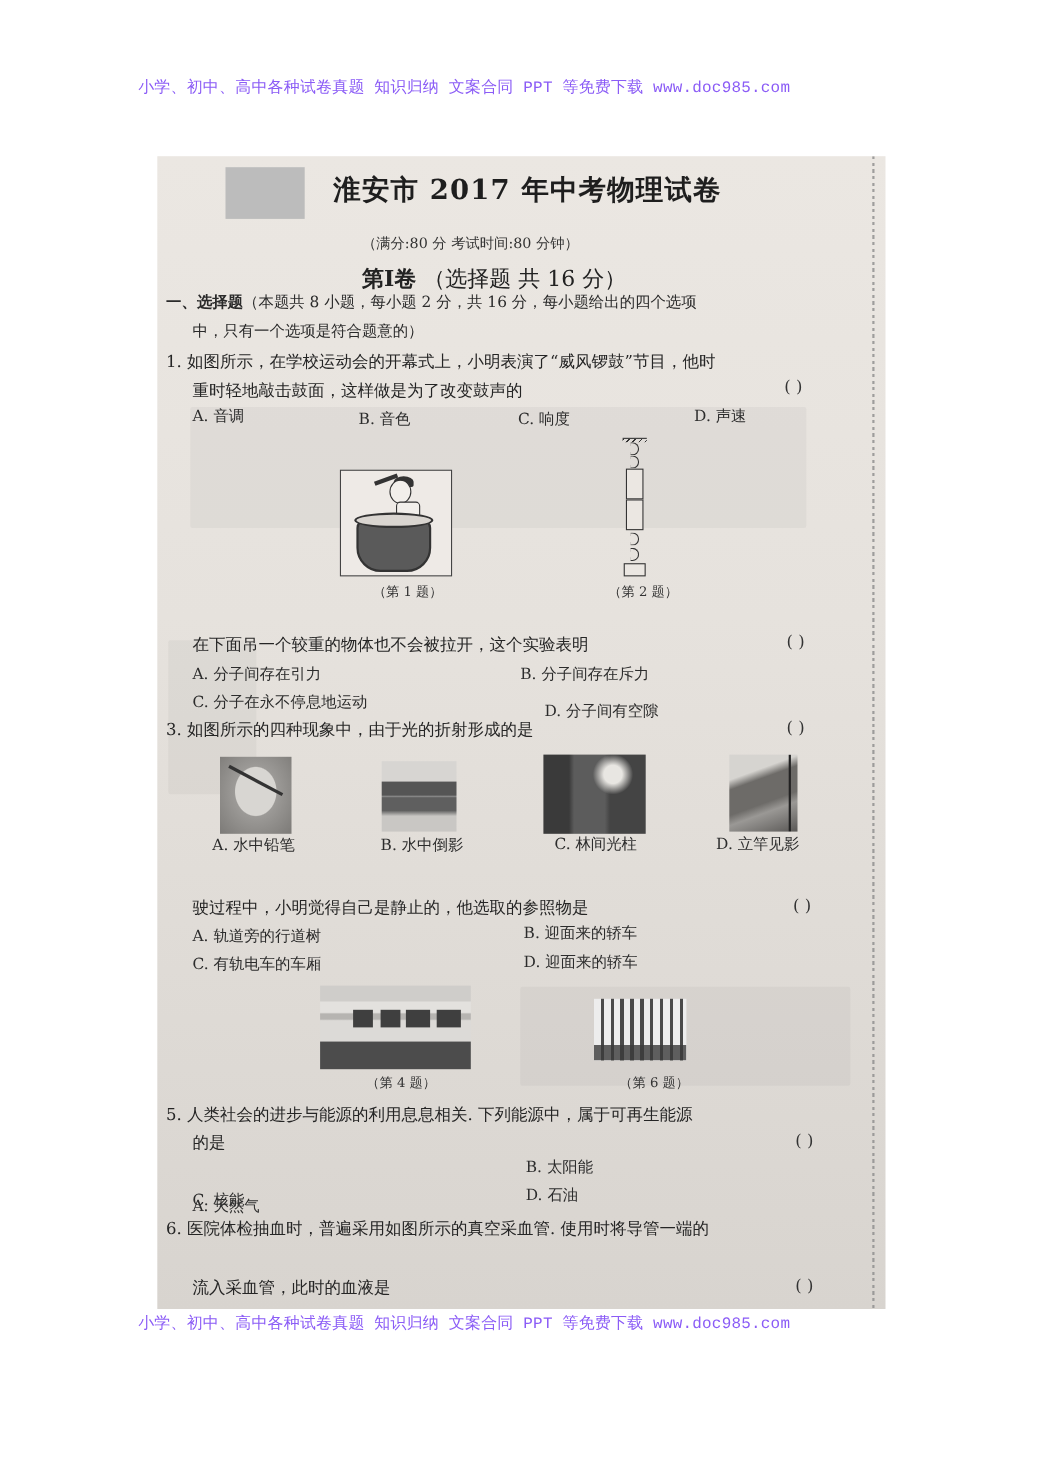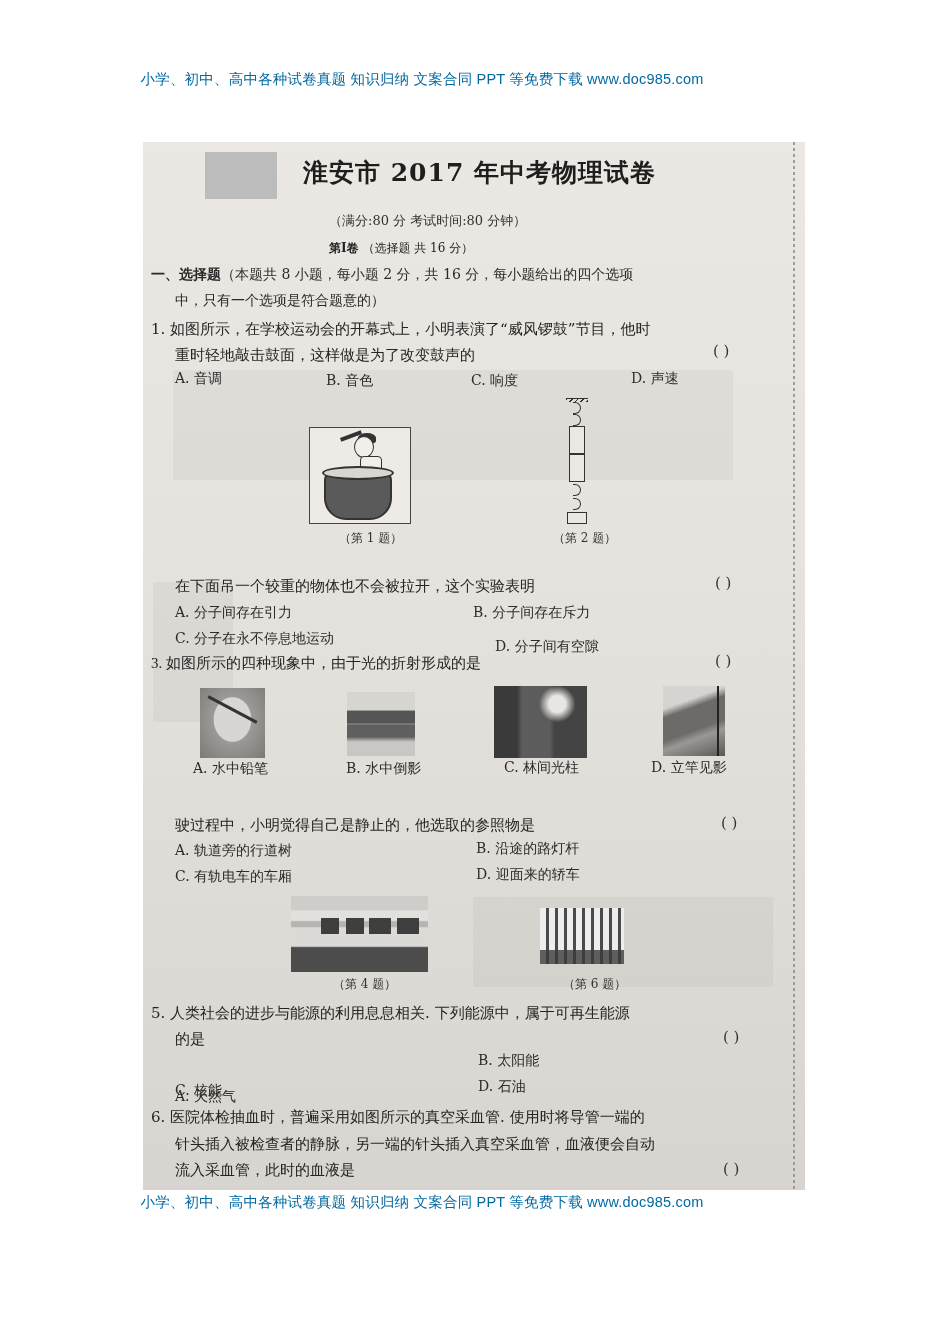--- a/index.html
+++ b/index.html
@@ -1,22 +1,22 @@
 <!DOCTYPE html>
 <html><head>
 <meta charset="utf-8">
 <style>
   * { box-sizing: border-box; margin: 0; padding: 0; }
   html, body { width: 950px; height: 1344px; background: #ffffff; overflow: hidden; }
   body { position: relative; font-family: "DejaVu Serif", "Liberation Serif", serif; color: #222; }
 
   .watermark {
     position: absolute; left: 0; width: 844px; text-align: center;
-    font-family: Liberation Sans, sans-serif;
-    font-size: 14.5px; color: #0369a1; letter-spacing: 0.2px;
+    font-family: Liberation Mono, monospace;
+    font-size: 14.5px; color: #8b5cf6; letter-spacing: 0.2px;
   }
   .watermark.top { top: 70px; }
   .watermark.bottom { top: 1193px; }
 
   .photo {
     position: absolute; left: 143px; top: 142px; width: 662px; height: 1048px;
     background: linear-gradient(180deg, #ebe7e2 0%, #e6e2dd 40%, #dedad5 75%, #d8d4cf 100%);
     overflow: hidden;
   }
   .bleed {
@@ -28,21 +28,21 @@
     opacity: 0.8;
   }
   .mask-box {
     position: absolute; left: 62px; top: 10px; width: 72px; height: 47px; background: #bcbcbc;
   }
   .title {
     position: absolute; left: 160px; top: 14px; font-size: 25px; font-weight: bold;
     color: #1e1e1e; letter-spacing: 1px;
   }
   .subtitle { position: absolute; left: 186px; top: 70px; font-size: 13px; color: #333; }
-  .volume  { position: absolute; left: 186px; top: 98px; font-size: 12px; color: #222; }
+  .volume  { position: absolute; left: 186px; top: 98px; font-size: 20px; color: #222; }
   .volume b { font-weight: bold; }
 
   .line { position: absolute; font-size: 15px; color: #252525; white-space: nowrap; }
   .line.sm { font-size: 14px; color: #2a2a2a; }
   .paren { position: absolute; font-size: 15px; color: #333; }
   .opt { position: absolute; font-size: 14px; color: #2c2c2c; white-space: nowrap; }
   .section-head b { font-weight: bold; }
 
   .fig-caption { position: absolute; font-size: 12px; color: #333; }
 
@@ -160,39 +160,39 @@
   </div>
   <div class="fig-caption" style="left:410px;top:388px;">（第 2 题）</div>
 
   <div class="line" style="left:32px;top:435px;">在下面吊一个较重的物体也不会被拉开，这个实验表明</div>
   <div class="paren" style="left:572px;top:432px;">(        )</div>
   <div class="opt" style="left:32px;top:462px;">A. 分子间存在引力</div>
   <div class="opt" style="left:330px;top:462px;">B. 分子间存在斥力</div>
   <div class="opt" style="left:32px;top:488px;">C. 分子在永不停息地运动</div>
   <div class="opt" style="left:330px;top:496px;margin-left:22px;">D. 分子间有空隙</div>
 
-  <div class="line" style="left:8px;top:512px;font-family:Liberation Serif, serif;">
+  <div class="line" style="left:8px;top:512px;">
     <span>3.</span>
     <span>如图所示的四种现象中，由于光的折射形成的是</span>
   </div>
   <div class="paren" style="left:572px;top:510px;">(        )</div>
 
   <div class="photo-thumb thumb-a"></div>
   <div class="photo-thumb thumb-b"></div>
   <div class="photo-thumb thumb-c"></div>
   <div class="photo-thumb thumb-d"></div>
   <div class="opt" style="left:50px;top:618px;">A. 水中铅笔</div>
   <div class="opt" style="left:203px;top:618px;">B. 水中倒影</div>
   <div class="opt" style="left:361px;top:617px;">C. 林间光柱</div>
   <div class="opt" style="left:508px;top:617px;">D. 立竿见影</div>
 
   <div class="line" style="left:32px;top:674px;">驶过程中，小明觉得自己是静止的，他选取的参照物是</div>
   <div class="paren" style="left:578px;top:672px;">(        )</div>
   <div class="opt" style="left:32px;top:700px;">A. 轨道旁的行道树</div>
-  <div class="opt" style="left:333px;top:698px;">B. 沿途的路灯杆</div>
+  <div class="opt" style="left:333px;top:698px;">B. 迎面来的轿车</div>
   <div class="opt" style="left:32px;top:726px;">C. 有轨电车的车厢</div>
   <div class="opt" style="left:333px;top:724px;">D. 迎面来的轿车</div>
 
   <div class="photo-thumb thumb-tram">
     <div class="tram-win" style="left:30px;width:18px;"></div>
     <div class="tram-win" style="left:55px;width:18px;"></div>
     <div class="tram-win" style="left:78px;width:22px;"></div>
     <div class="tram-win" style="left:106px;width:22px;"></div>
   </div>
   <div class="fig-caption" style="left:190px;top:834px;">（第 4 题）</div>
@@ -207,18 +207,17 @@
   <div class="paren" style="left:580px;top:886px;">(        )</div>
   <div class="opt" style="left:32px;top:946px;">A. 天然气</div>
   <div class="opt" style="left:335px;top:910px;">B. 太阳能</div>
   <div class="opt" style="left:32px;top:940px;">C. 核能</div>
   <div class="opt" style="left:335px;top:936px;">D. 石油</div>
 
   <div class="line" style="left:8px;top:966px;">
     <span>6.</span>
     <span>医院体检抽血时，普遍采用如图所示的真空采血管. 使用时将导管一端的</span>
   </div>
-  <div class="line" style="left:32px;top:993px;">针头插入被检查者的静脉，另一端的针头插入真空采血管，血液便会自动</div>
   <div class="line" style="left:32px;top:1019px;">流入采血管，此时的血液是</div>
   <div class="paren" style="left:580px;top:1018px;">(        )</div>
 </div>
 
 <div class="watermark bottom">小学、初中、高中各种试卷真题 知识归纳 文案合同 PPT 等免费下载   www.doc985.com</div>
 
 </body></html>

